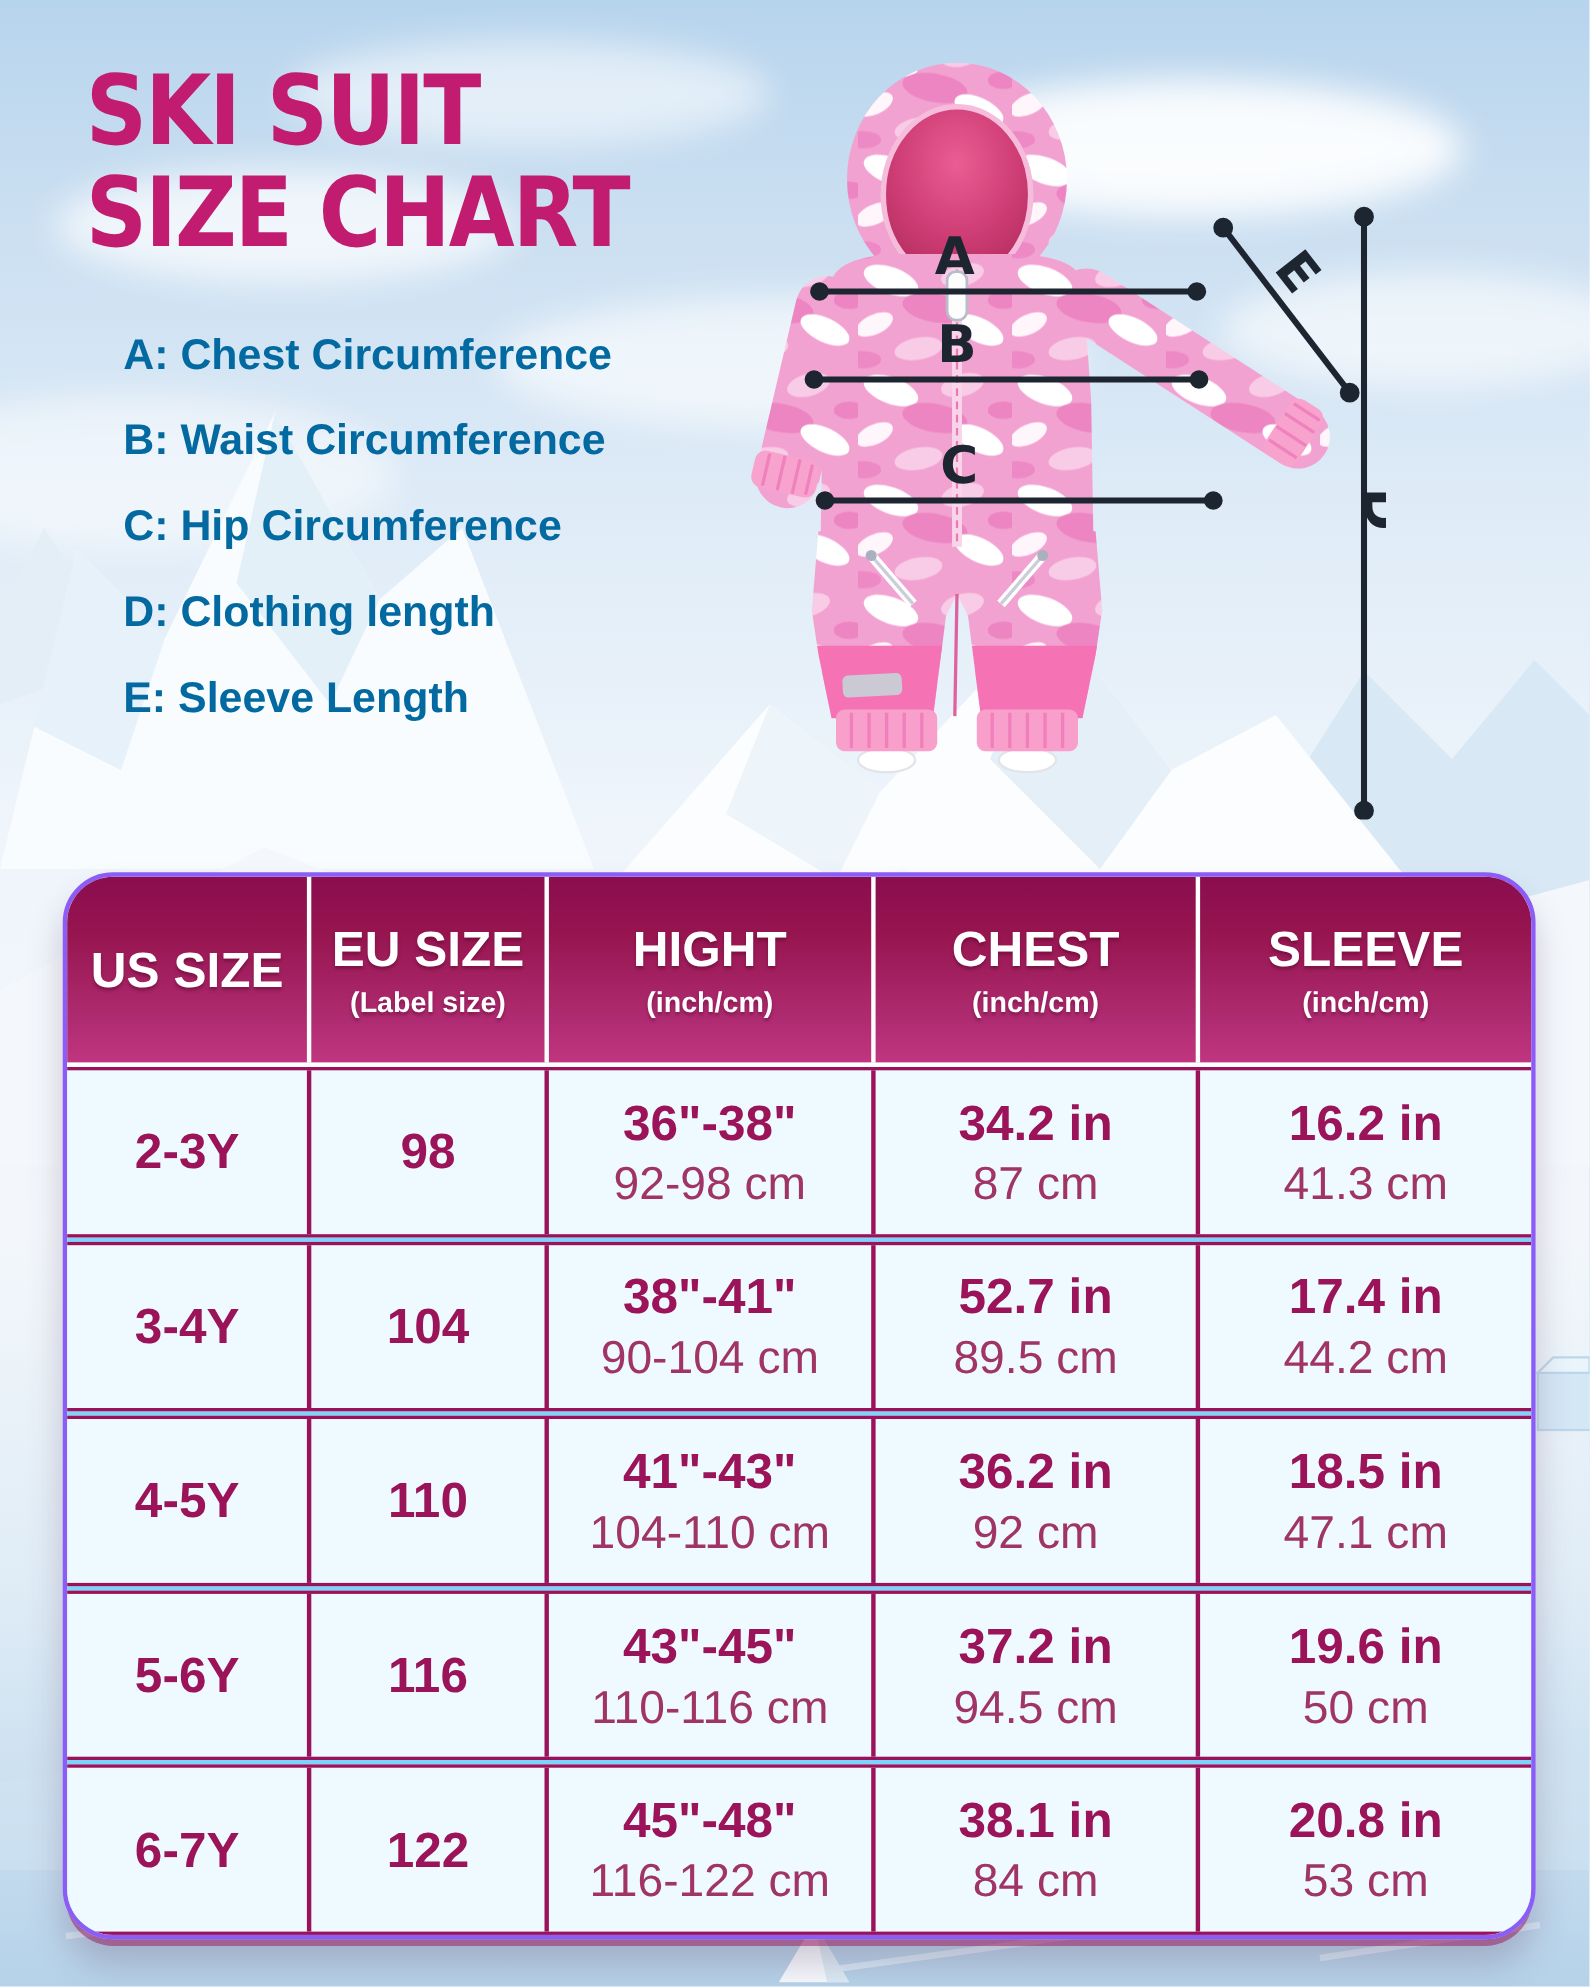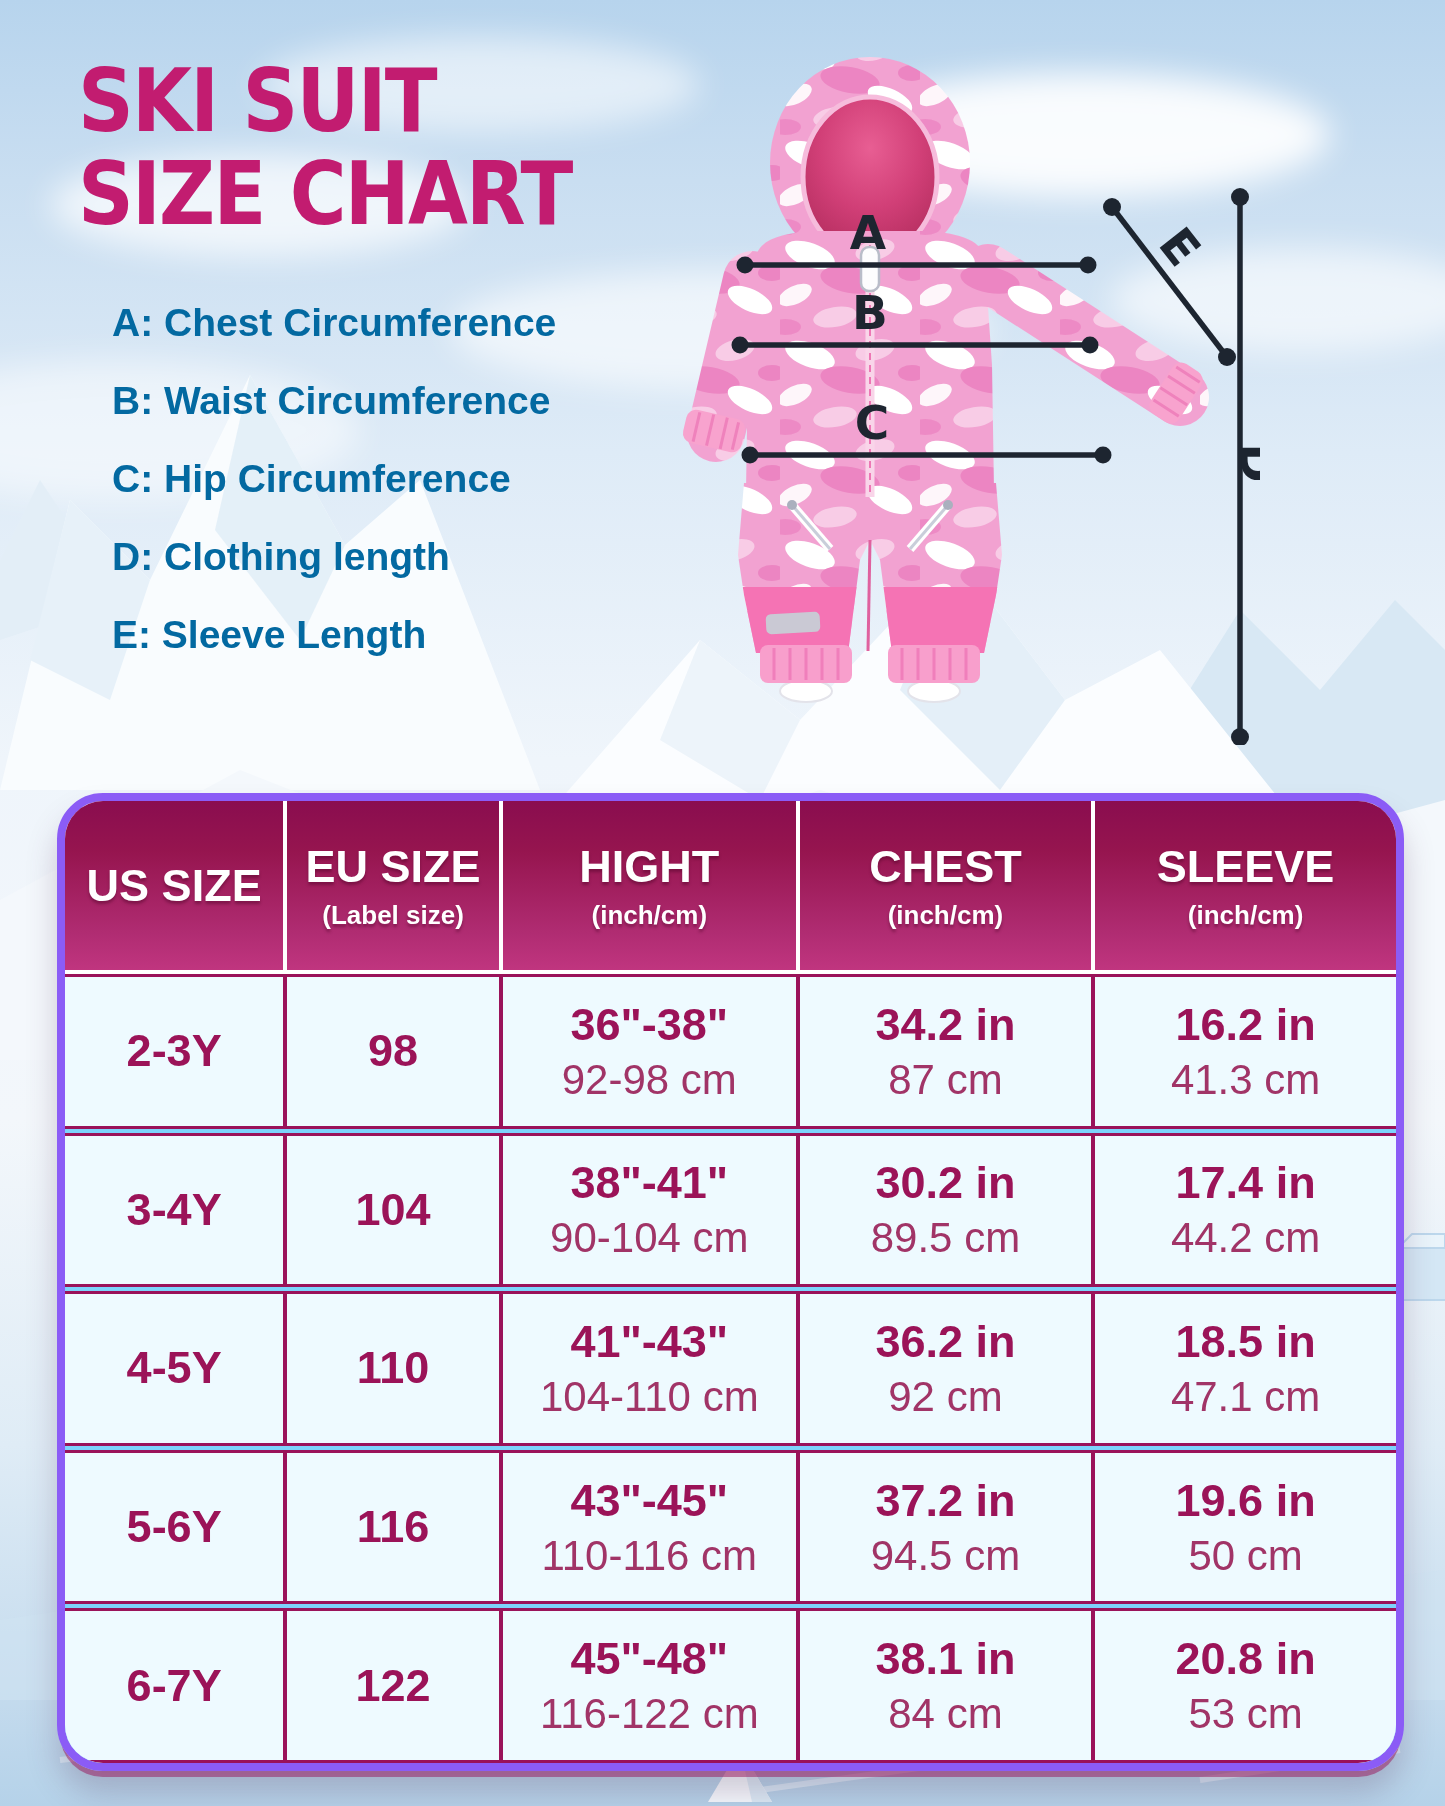--- a/index.html
+++ b/index.html
@@ -12,21 +12,21 @@
          line-height:1.06;letter-spacing:-2px;transform:scaleX(.88);
          transform-origin:left top;white-space:nowrap;}
 
   .legend{position:absolute;left:112px;top:300px;color:#0369a1;
           font-size:39px;font-weight:bold;}
   .legend-item{line-height:46px;margin-bottom:32px;white-space:nowrap;}
 
   .suit-wrap{position:absolute;left:640px;top:35px;width:620px;height:710px;}
 
   .size-table{position:absolute;left:57px;top:793px;width:1331px;height:962px;
-      display:flex;flex-direction:column;border:8px solid #8b5cf6;border-radius:46px;
+      display:flex;flex-direction:column;border:4px solid #8b5cf6;border-radius:46px;
       overflow:hidden;
       box-shadow:0 9px 0 -3px rgba(154,18,90,.5),0 22px 30px rgba(90,60,95,.25);}
   .thead{flex:0 0 169px;display:grid;
       grid-template-columns:16.4% 16.2% 22.3% 22.2% auto;
       background:linear-gradient(180deg,#8A0D4F 0%,#96154F 30%,#B02C72 78%,#C0357F 100%);
       border-bottom:4px solid #ffffff;}
   .th{display:flex;flex-direction:column;align-items:center;justify-content:center;
       color:#fff;text-shadow:0 3px 3px rgba(70,0,35,.4);}
   .th + .th{border-left:4px solid #fff;}
   .th .t1{font-size:45px;font-weight:bold;white-space:nowrap;}
@@ -284,21 +284,21 @@
             <span class="main">3-4Y</span>
           </div>
         <div class="td">
             <span class="main">104</span>
           </div>
         <div class="td">
             <span class="main">38"-41"</span>
             <span class="sub">90-104 cm</span>
           </div>
         <div class="td">
-            <span class="main">30.2 in</span>
+            <span class="main">52.7 in</span>
             <span class="sub">89.5 cm</span>
           </div>
         <div class="td">
             <span class="main">17.4 in</span>
             <span class="sub">44.2 cm</span>
           </div>
       </div>
 
       <div class="tr">
         <div class="td">

